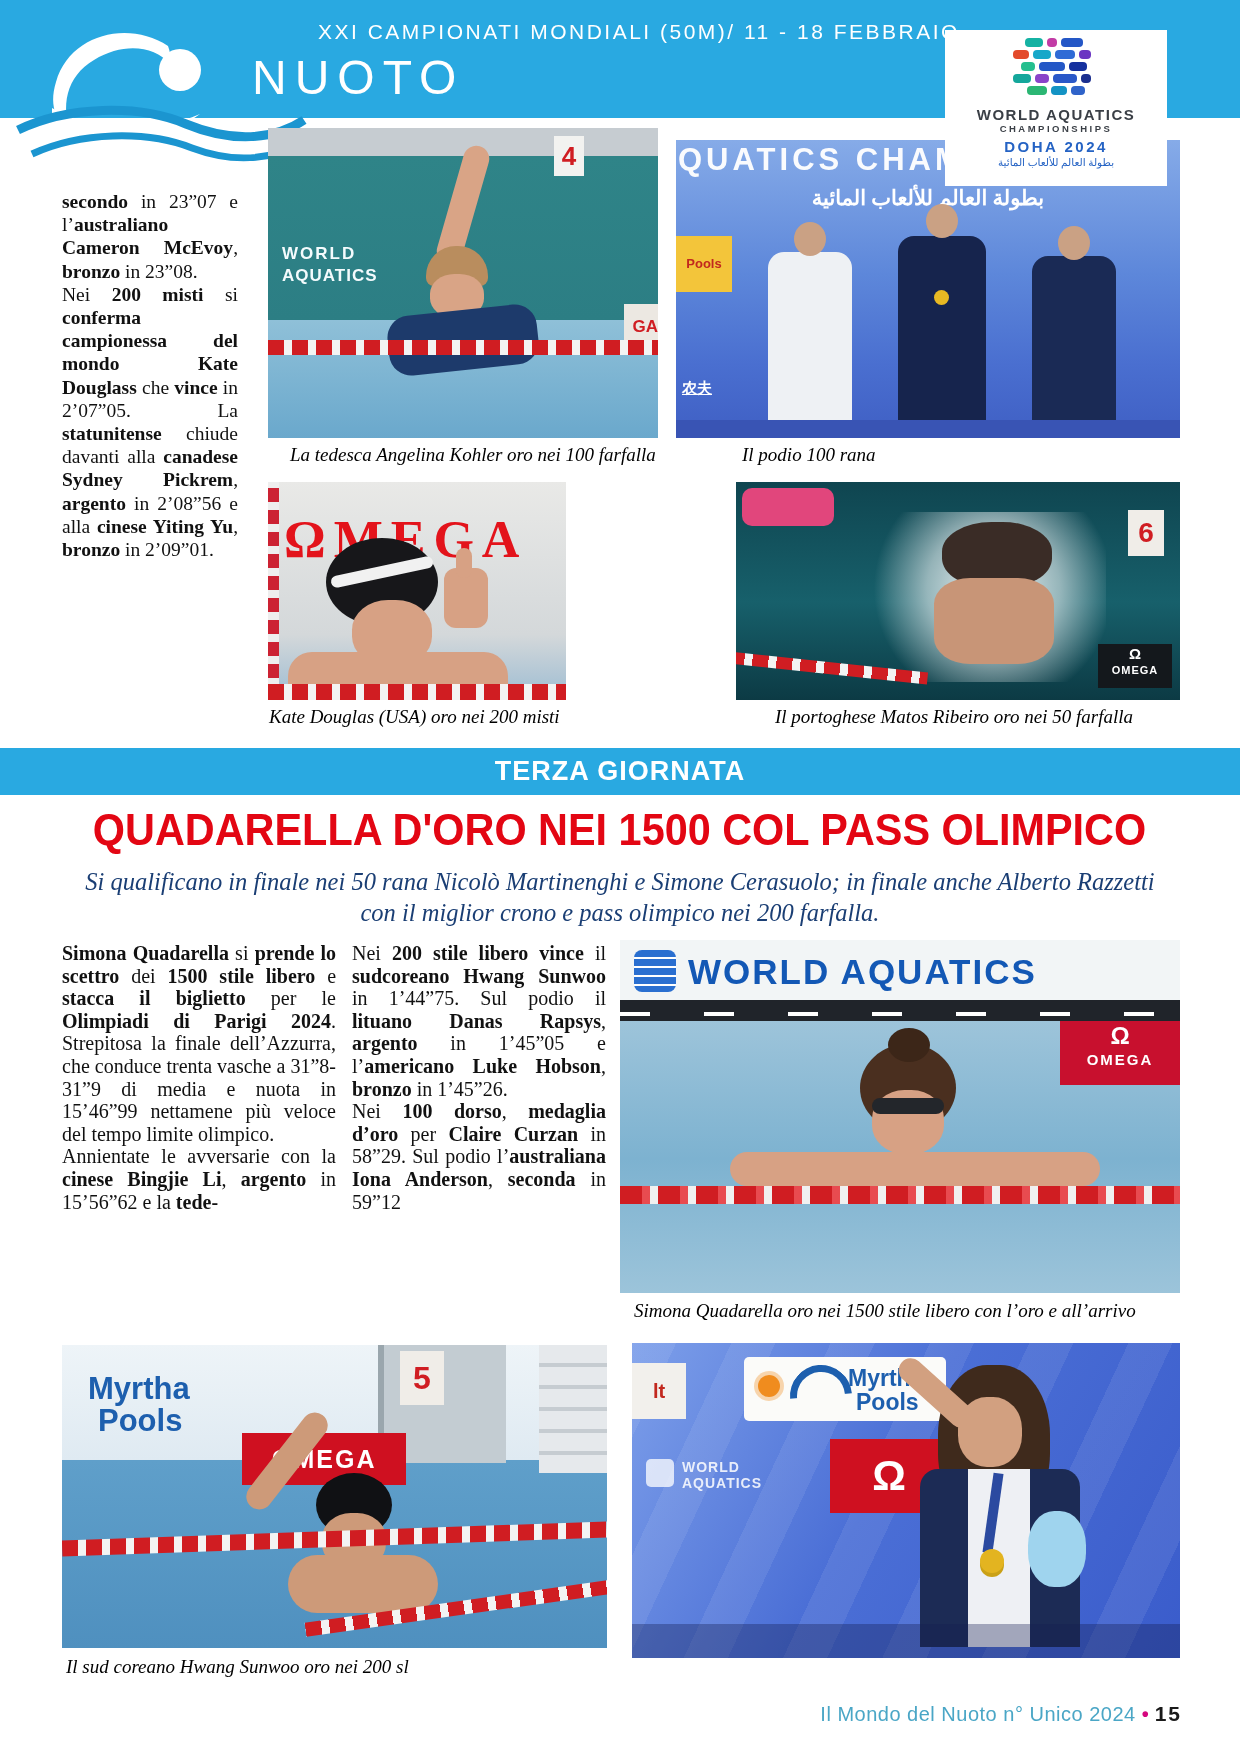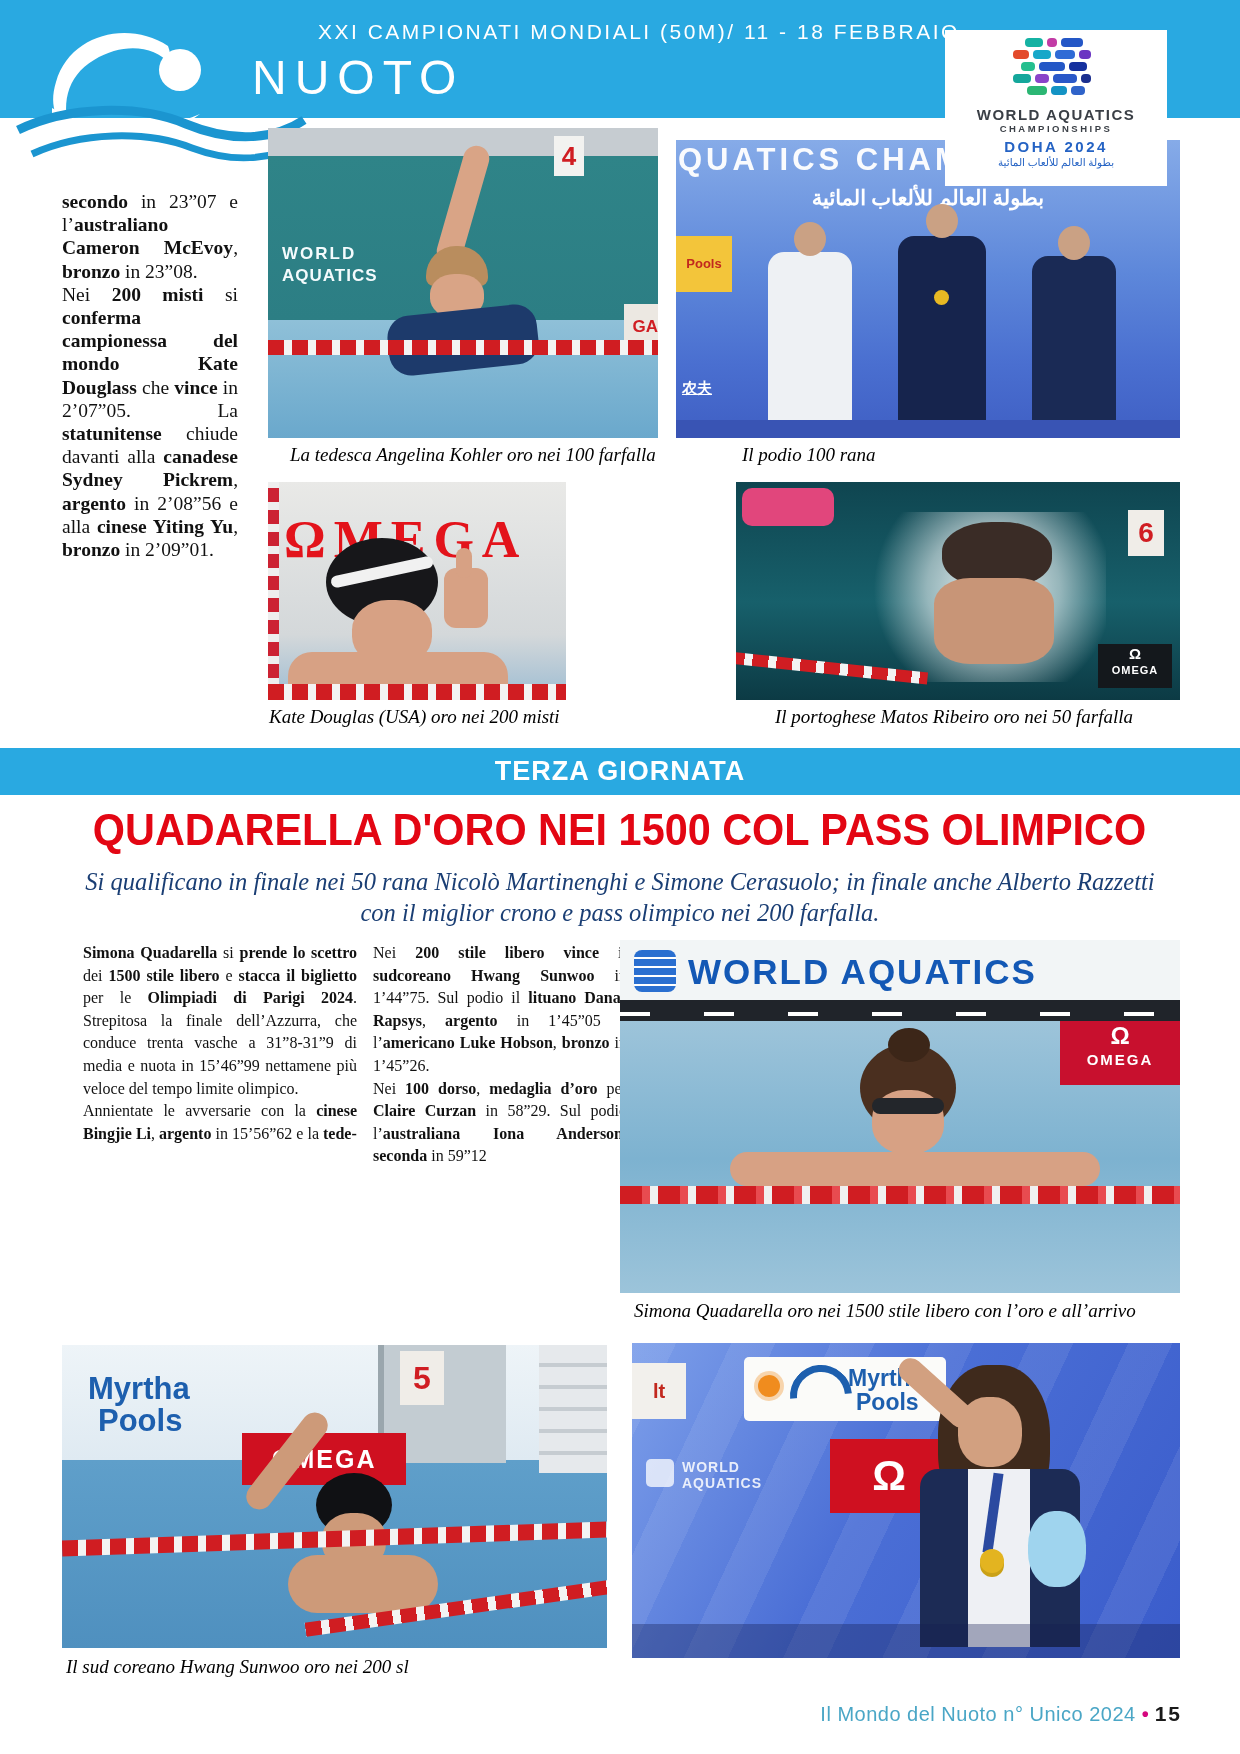--- a/index.html
+++ b/index.html
@@ -42,21 +42,21 @@
   .terza{position:absolute;left:0;top:748px;width:1240px;height:47px;background:#29a9e1;
          color:#fff;text-align:center;font-family:"Liberation Sans",sans-serif;font-weight:bold;
          font-size:27px;line-height:47px;letter-spacing:1px;}
   .headline{position:absolute;left:0;top:804px;width:1240px;text-align:center;color:#e30613;
             font-family:"Liberation Sans",sans-serif;font-weight:bold;font-size:45px;}
   .headline .cond{display:inline-block;transform:scaleX(.92);transform-origin:center;letter-spacing:0px;white-space:nowrap;}
   .subhead{position:absolute;left:0;top:866px;width:1240px;text-align:center;color:#1a3e74;
            font-style:italic;font-size:24.5px;line-height:31px;}
 
   
-  .col{position:absolute;top:942px;font-size:16px;line-height:22.6px;text-align:justify;margin-left:21px;}
+  .col{position:absolute;top:942px;font-size:20px;line-height:22.6px;text-align:justify;}
   .col p{margin:0;}
   .col1{left:62px;width:274px;}
   .col2{left:352px;width:254px;}
 
   
   .footer{position:absolute;top:1702px;right:58px;font-family:Liberation Sans, sans-serif;
           font-size:20px;white-space:nowrap;}
   .footer .t{color:#4aa6c6;letter-spacing:.5px;}
   .footer .d{color:#d6077f;font-weight:bold;margin:0 6px;}
   .footer .n{color:#1a1a1a;font-weight:bold;font-size:21px;letter-spacing:2px;}

